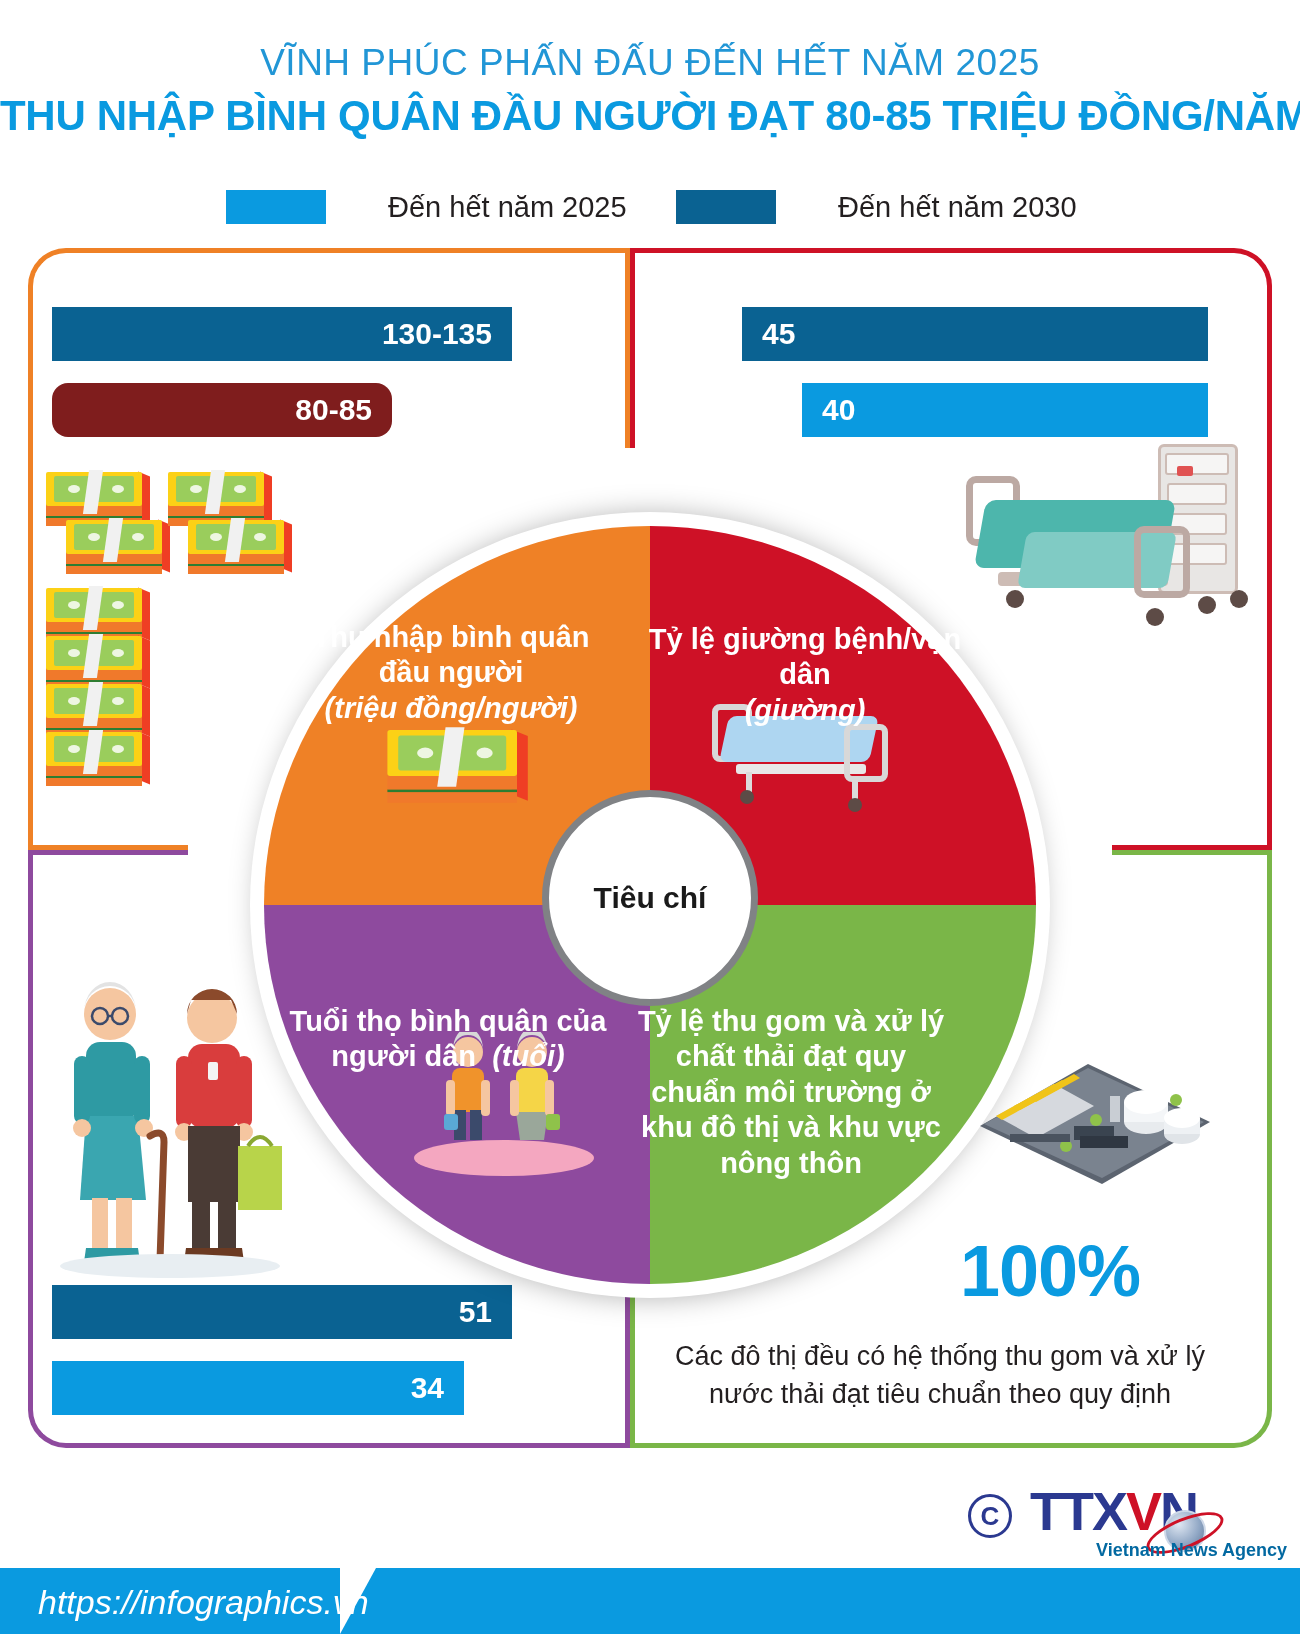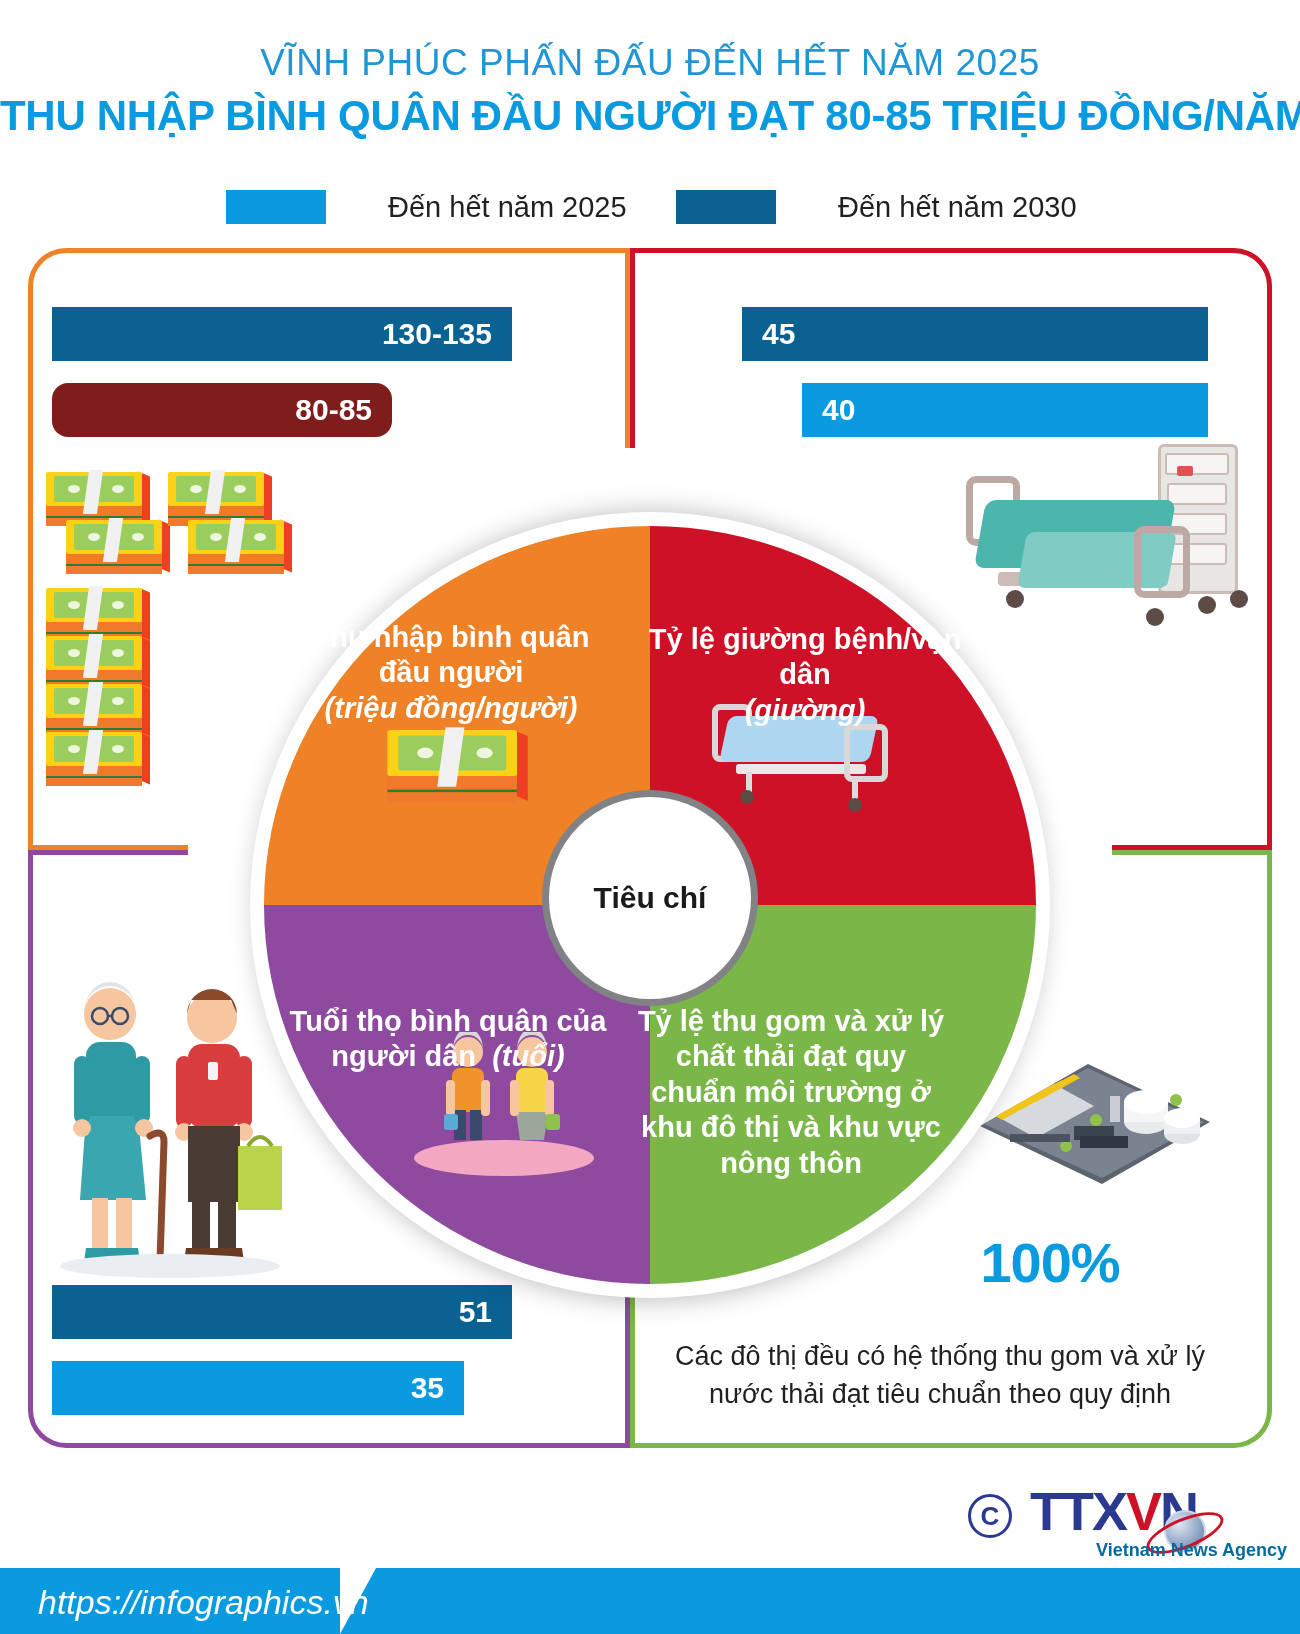--- a/index.html
+++ b/index.html
@@ -100,21 +100,21 @@
   #hub {
     position: absolute; left: 542px; top: 790px; width: 216px; height: 216px;
     border-radius: 50%; background: #ffffff; border: 7px solid #808285;
     display: flex; align-items: center; justify-content: center;
     font-size: 30px; font-weight: 700; color: #1a1a1a;
   }
 
   
   #pct-100 {
     position: absolute; left: 880px; top: 1230px; width: 340px;
-    text-align: center; font-size: 56px; font-weight: 700; color: #0a9ae0;
+    text-align: center; font-size: 72px; font-weight: 700; color: #0a9ae0;
     letter-spacing: -1px;
   }
   #pct-caption {
     position: absolute; left: 640px; top: 1337px; width: 600px;
     text-align: center; font-size: 27px; color: #231f20; line-height: 1.42;
   }
 
   
   #footer-bar { position: absolute; left: 0; top: 1568px; width: 1300px; height: 66px; background: #0a9ae0; }
   #footer-bar::after {
@@ -227,21 +227,21 @@
 <div class="bar right-anchored" id="bar-beds-2030">
   <span>45</span>
 </div>
 <div class="bar right-anchored" id="bar-beds-2025">
   <span>40</span>
 </div>
 <div class="bar left-anchored" id="bar-age-2030">
   <span>51</span>
 </div>
 <div class="bar left-anchored" id="bar-age-2025">
-  <span>35</span>
+  <span>34</span>
 </div>
 
 <div>
   <div class="money-stack" style="left:42px;  top:472px;">
       <div class="money-edge"></div>
       <div class="money-side2"></div>
       <div class="money-side"></div>
       <div class="money-top"></div>
       <div class="money-green"></div>
       <div class="money-oval" style="left:26px"></div>

